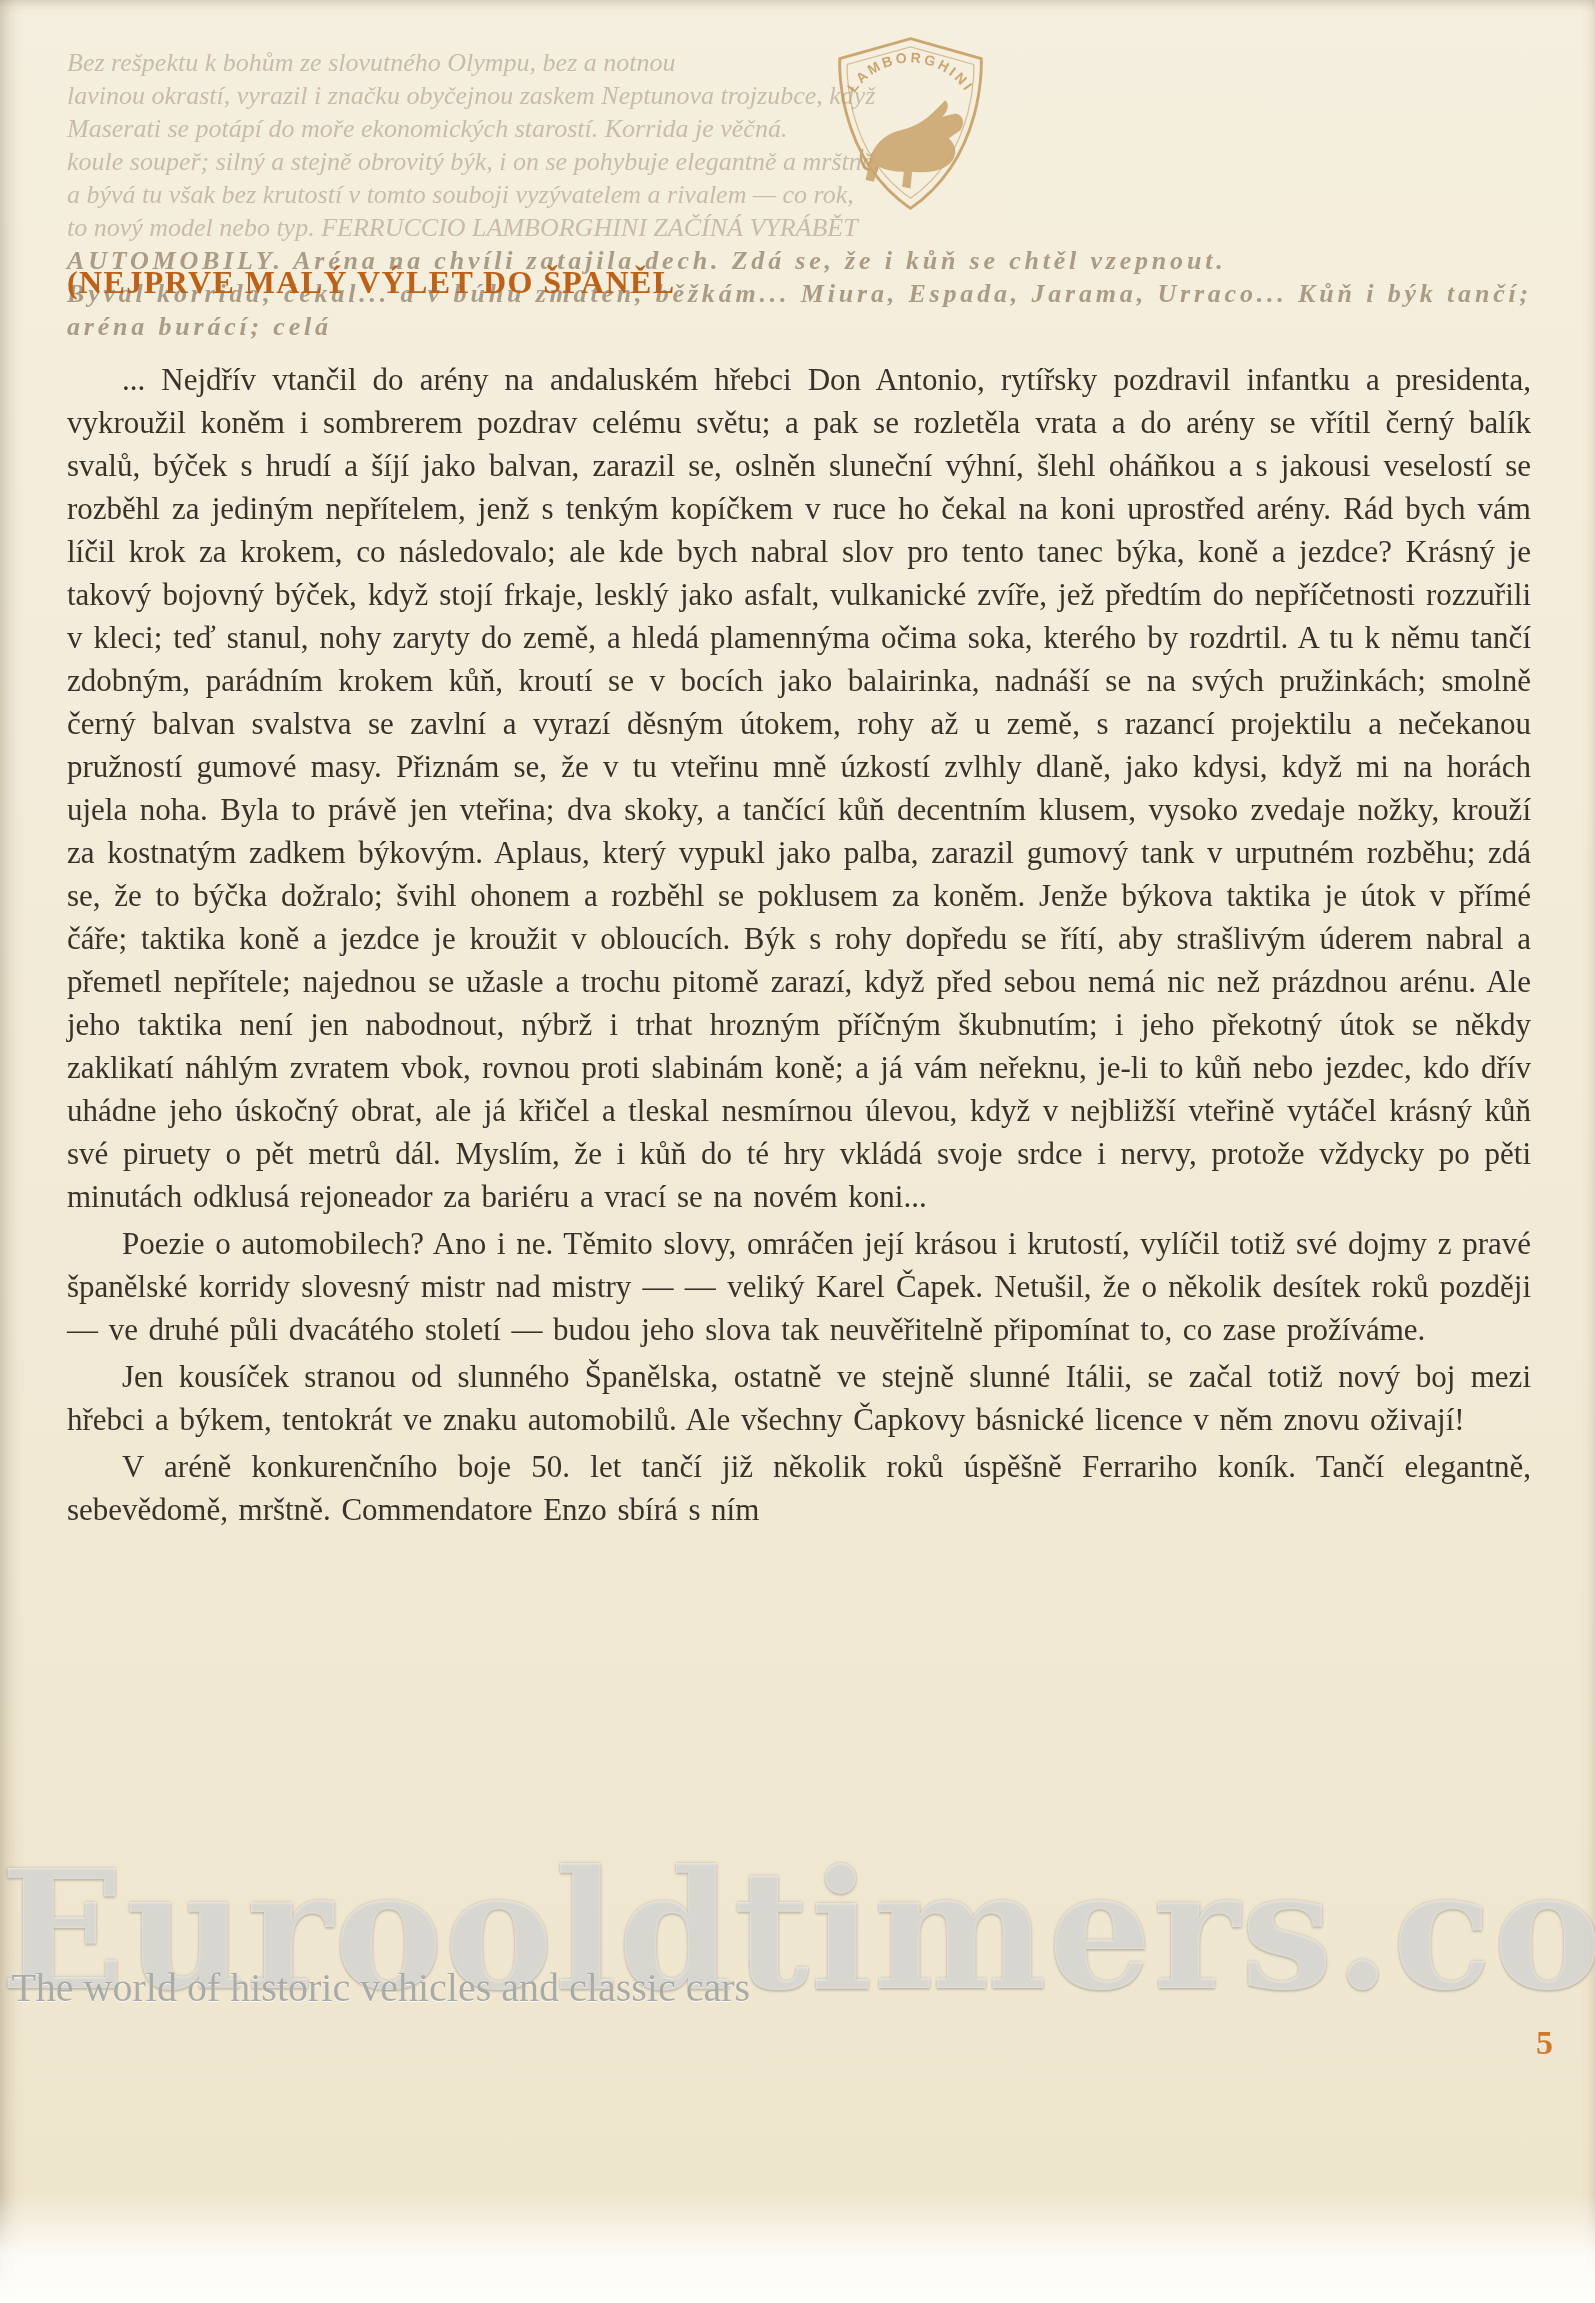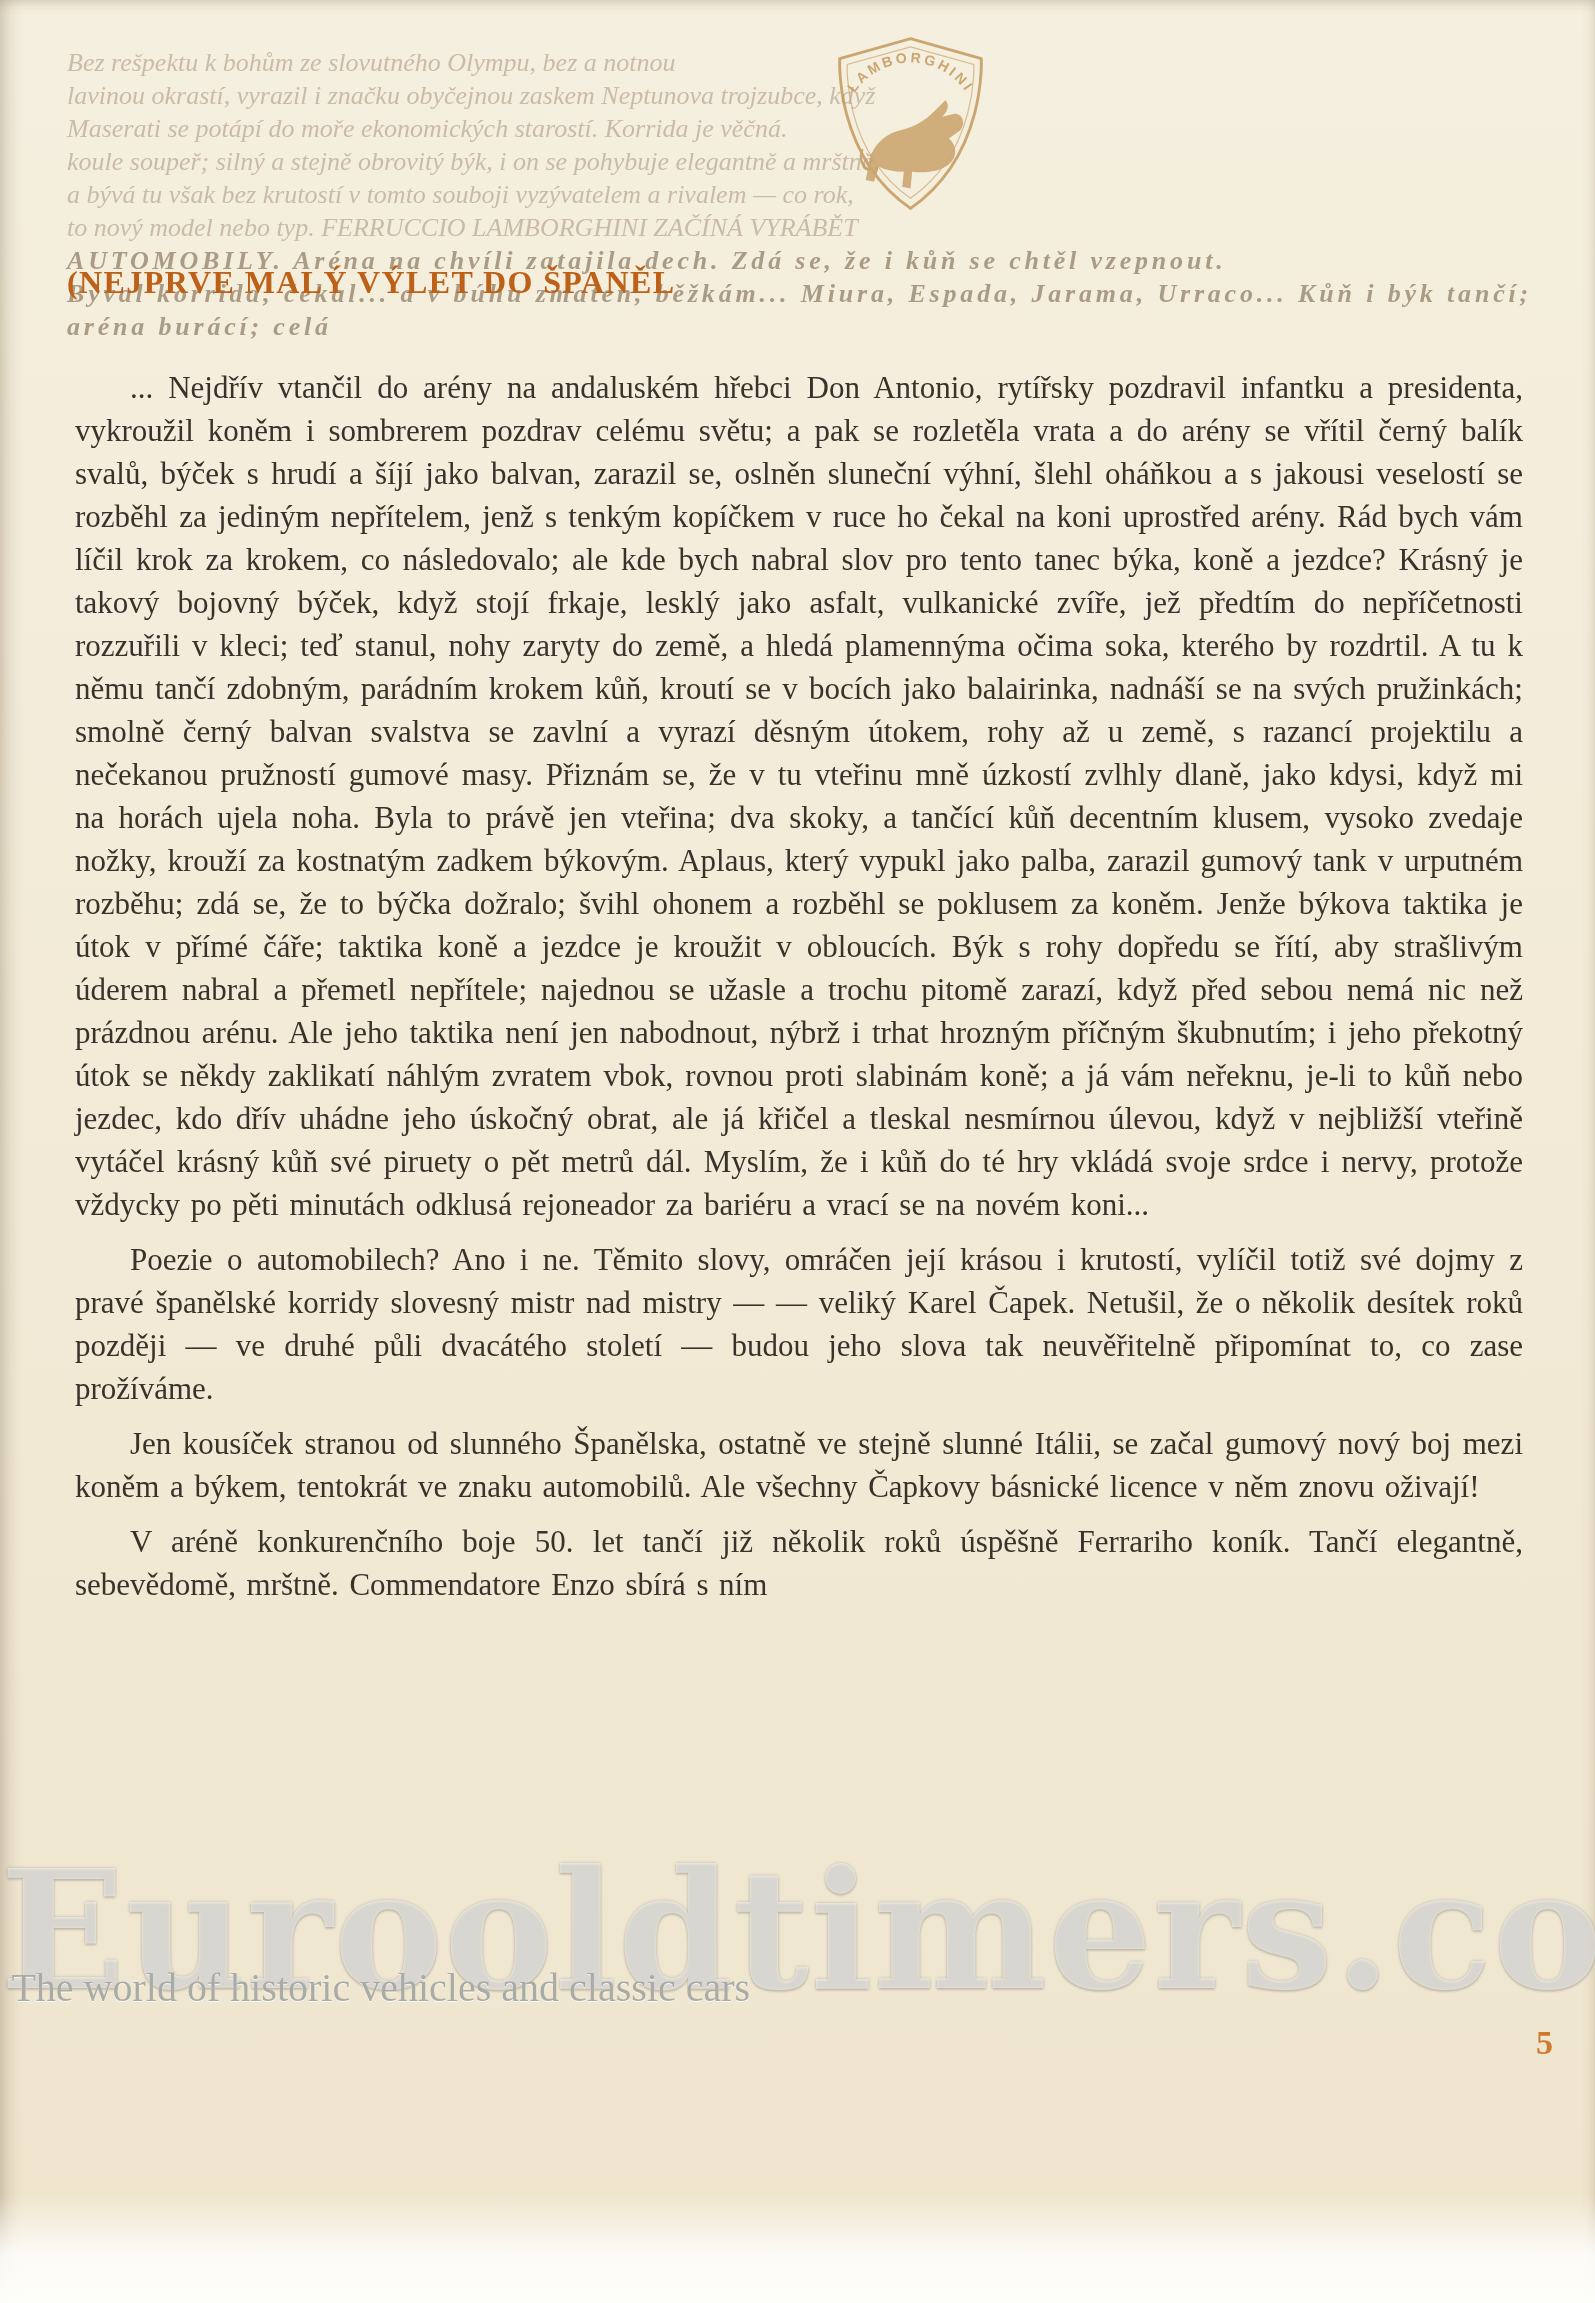--- a/index.html
+++ b/index.html
@@ -45,21 +45,21 @@
   }
   
   .body-text{
     position:absolute;left:63px;top:354px;width:1472px;
     font-size:31px;line-height:43px;
     color:#39322a;
     text-align:justify;
     word-spacing:2.9px;
     z-index:1;
   }
-  .body-text p{margin:12px;text-indent:55px;}
+  .body-text p{margin:4px;text-indent:55px;}
   
   .wm-title{
     position:absolute;left:0;top:1834px;width:100%;
     text-align:center;
     font-family:"DejaVu Serif", serif;
     font-size:164px;font-weight:bold;
     color:rgba(255,255,255,.55);
     text-shadow:0 0 2.9px rgba(120,118,110,.45), 0 1.9px 1.9px rgba(120,118,110,.25);
     letter-spacing:1px;
     z-index:3;
@@ -116,21 +116,21 @@
 
     <path d="M48 168 c2 -26 16 -44 40 -50 c18 -4 30 -12 40 -22 l14 -14 c6 6 2 14 -4 20 l16 -4 c10 2 12 12 6 20 l-14 10 c12 10 10 26 -4 34 c-10 6 -26 8 -40 6 l-2 20 -10 -2 2 -18 c-12 0 -22 -2 -30 -6 l-6 18 -10 -2 4 -18 c-4 -2 -4 -6 -2 -8 z" fill="#c49a5e" opacity="0.9"></path>
     <path d="M50 166 c-8 -4 -12 -14 -8 -24" fill="none" stroke="#c49a5e" stroke-width="3" stroke-linecap="round"></path>
   </svg>
 
   <h1 class="heading">(NEJPRVE MALÝ VÝLET DO ŠPANĚL</h1>
 
   <div class="body-text">
     <p>... Nejdřív vtančil do arény na andaluském hřebci Don Antonio, rytířsky pozdravil infantku a presidenta, vykroužil koněm i sombrerem pozdrav celému světu; a pak se rozletěla vrata a do arény se vřítil černý balík svalů, býček s hrudí a šíjí jako balvan, zarazil se, oslněn sluneční výhní, šlehl oháňkou a s jakousi veselostí se rozběhl za jediným nepřítelem, jenž s tenkým kopíčkem v ruce ho čekal na koni uprostřed arény. Rád bych vám líčil krok za krokem, co následovalo; ale kde bych nabral slov pro tento tanec býka, koně a jezdce? Krásný je takový bojovný býček, když stojí frkaje, lesklý jako asfalt, vulkanické zvíře, jež předtím do nepříčetnosti rozzuřili v kleci; teď stanul, nohy zaryty do země, a hledá plamennýma očima soka, kterého by rozdrtil. A tu k němu tančí zdobným, parádním krokem kůň, kroutí se v bocích jako balairinka, nadnáší se na svých pružinkách; smolně černý balvan svalstva se zavlní a vyrazí děsným útokem, rohy až u země, s razancí projektilu a nečekanou pružností gumové masy. Přiznám se, že v tu vteřinu mně úzkostí zvlhly dlaně, jako kdysi, když mi na horách ujela noha. Byla to právě jen vteřina; dva skoky, a tančící kůň decentním klusem, vysoko zvedaje nožky, krouží za kostnatým zadkem býkovým. Aplaus, který vypukl jako palba, zarazil gumový tank v urputném rozběhu; zdá se, že to býčka dožralo; švihl ohonem a rozběhl se poklusem za koněm. Jenže býkova taktika je útok v přímé čáře; taktika koně a jezdce je kroužit v obloucích. Býk s rohy dopředu se řítí, aby strašlivým úderem nabral a přemetl nepřítele; najednou se užasle a trochu pitomě zarazí, když před sebou nemá nic než prázdnou arénu. Ale jeho taktika není jen nabodnout, nýbrž i trhat hrozným příčným škubnutím; i jeho překotný útok se někdy zaklikatí náhlým zvratem vbok, rovnou proti slabinám koně; a já vám neřeknu, je-li to kůň nebo jezdec, kdo dřív uhádne jeho úskočný obrat, ale já křičel a tleskal nesmírnou úlevou, když v nejbližší vteřině vytáčel krásný kůň své piruety o pět metrů dál. Myslím, že i kůň do té hry vkládá svoje srdce i nervy, protože vždycky po pěti minutách odklusá rejoneador za bariéru a vrací se na novém koni...</p>
     <p>Poezie o automobilech? Ano i ne. Těmito slovy, omráčen její krásou i krutostí, vylíčil totiž své dojmy z pravé španělské korridy slovesný mistr nad mistry — — veliký Karel Čapek. Netušil, že o několik desítek roků později — ve druhé půli dvacátého století — budou jeho slova tak neuvěřitelně připomínat to, co zase prožíváme.</p>
-    <p>Jen kousíček stranou od slunného Španělska, ostatně ve stejně slunné Itálii, se začal gumový nový boj mezi koněm a býkem, tentokrát ve znaku automobilů. Ale všechny Čapkovy básnické licence v něm znovu oživají!</p>
+    <p>Jen kousíček stranou od slunného Španělska, ostatně ve stejně slunné Itálii, se začal totiž nový boj mezi hřebci a býkem, tentokrát ve znaku automobilů. Ale všechny Čapkovy básnické licence v něm znovu oživají!</p>
     <p>V aréně konkurenčního boje 50. let tančí již několik roků úspěšně Ferrariho koník. Tančí elegantně, sebevědomě, mrštně. Commendatore Enzo sbírá s ním</p>
   </div>
 
   <div class="bottom-strip"></div>
 
   <div class="wm-title">Eurooldtimers.com</div>
   <div class="wm-tagline">The world of historic vehicles and classic cars</div>
 
   <div class="page-number">5</div>
 

